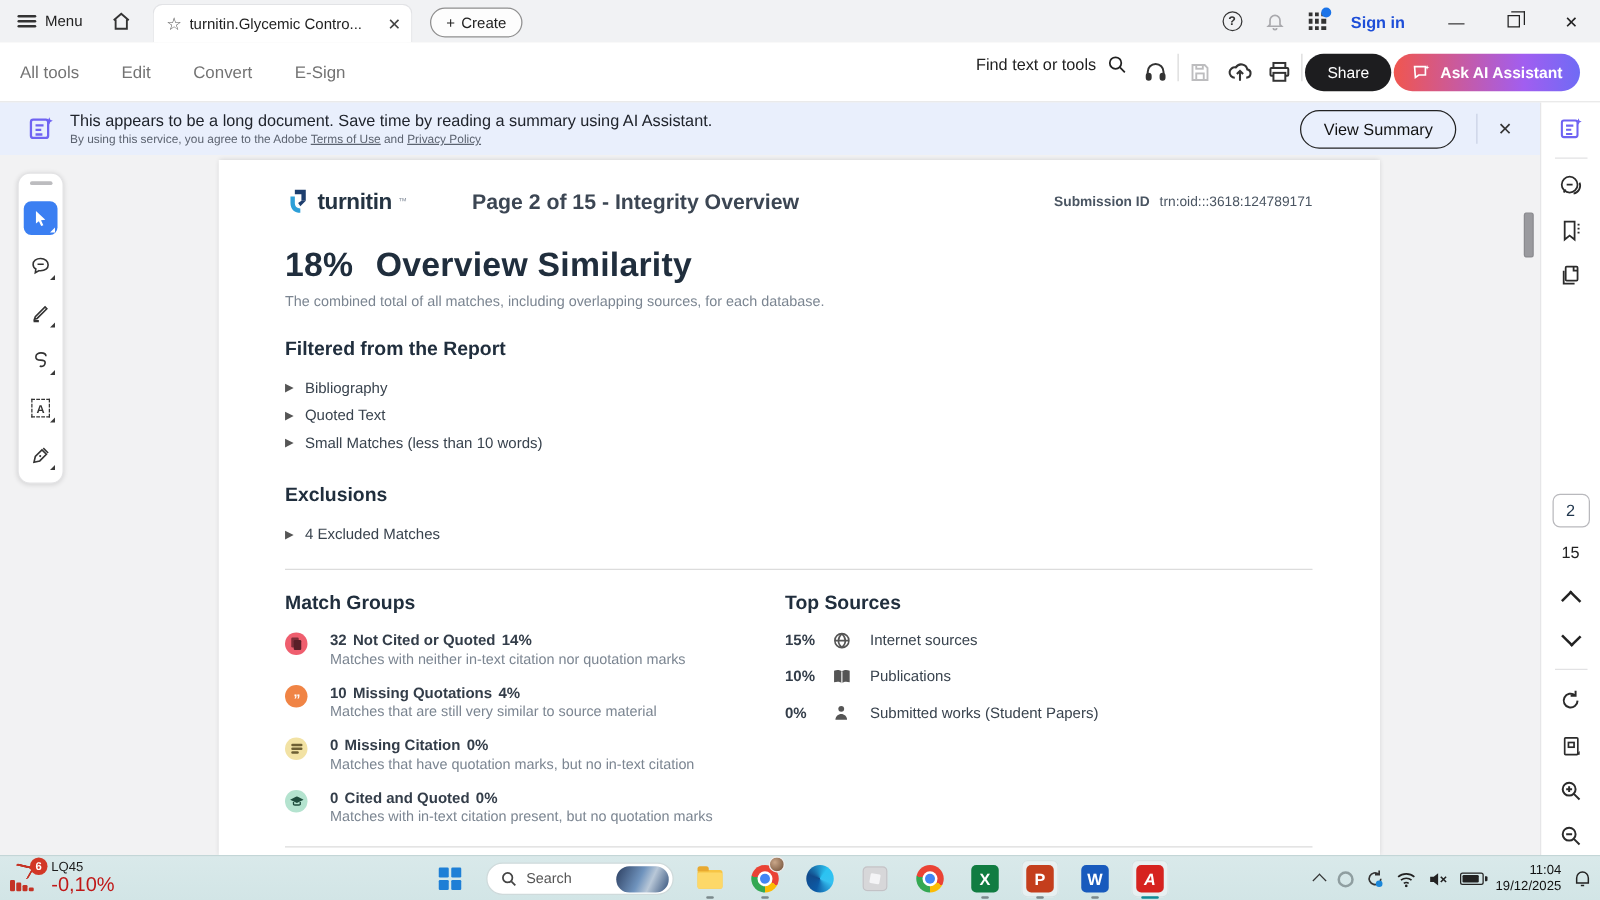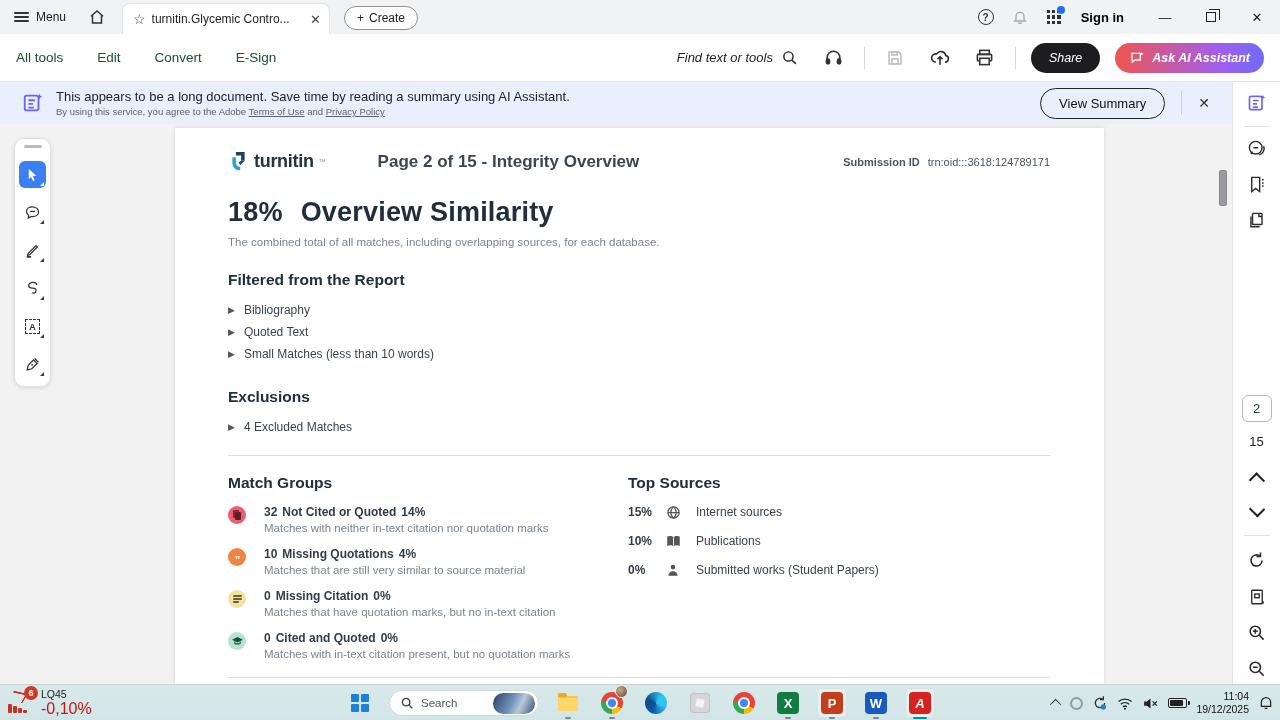--- a/index.html
+++ b/index.html
@@ -16,30 +16,30 @@
   .tab-title { flex:1; font-size:12px; color:#1f1f1f; white-space:nowrap; overflow:hidden; margin:0 6px; }
   .icon-star { font-size:14px; color:#555; }
   .icon-x { font-size:13px; color:#444; cursor:pointer; }
   .create-btn { position:absolute; left:344px; top:6px; height:24px; border:1px solid #8f8f8f; border-radius:13px; background:#fdfdfd; display:flex; align-items:center; gap:5px; padding:0 12px; font-size:12px; color:#222; cursor:pointer; }
   .tbar-right { position:absolute; right:0; top:0; height:34px; display:flex; align-items:center; gap:0; }
   .tb-ic { width:34px; height:34px; display:flex; align-items:center; justify-content:center; cursor:pointer; }
   .help-circ { width:16px; height:16px; border:1.4px solid #333; border-radius:50%; font-size:10px; font-weight:bold; color:#333; display:flex; align-items:center; justify-content:center; }
   .grid9 { position:relative; width:14px; height:14px; display:grid; grid-template-columns:repeat(3,1fr); gap:2px; }
   .grid9 i { background:#333; }
   .grid9 .dot { position:absolute; right:-4px; top:-4px; width:8px; height:8px; background:#1a73e8; border-radius:50%; }
-  .signin { font-size:13px; font-weight:bold; color:#000000; padding:0 18px 0 10px; cursor:pointer; }
+  .signin { font-size:13px; font-weight:bold; color:#1d4ed8; padding:0 18px 0 10px; cursor:pointer; }
   .winctl { width:46px; height:34px; display:flex; align-items:center; justify-content:center; font-size:13px; color:#222; cursor:pointer; }
   .restore-sq { position:relative; width:10px; height:10px; border:1.2px solid #222; }
   .restore-sq:before { content:""; position:absolute; left:2px; top:-4px; width:10px; height:10px; border:1.2px solid #222; border-left:none; border-bottom:none; }
 
   
   .toolbar { position:absolute; top:34px; left:0; right:0; height:48px; background:#fff; border-bottom:1px solid #e4e4e4; display:flex; align-items:center; }
-  .tool-menu { display:flex; gap:34px; padding-left:16px; font-size:13.5px; color:#14532d; }
+  .tool-menu { display:flex; gap:34px; padding-left:16px; font-size:13.5px; color:#737373; }
   .tool-menu span { cursor:pointer; }
-  .tool-right { margin-left:auto; display:flex; align-items:center; gap:15px; padding-right:16px;font-style:italic; }
+  .tool-right { margin-left:auto; display:flex; align-items:flex-start; gap:2px; padding-right:16px; }
   .find-box { display:flex; align-items:center; gap:8px; font-size:13px; color:#222; cursor:pointer; margin-right:6px; }
   .vdiv { width:1px; height:22px; background:#d9d9d9; }
   .act-ic { width:30px; height:30px; display:flex; align-items:center; justify-content:center; cursor:pointer; }
   .pill-share { background:#1d1d1f; color:#fff; font-size:12.5px; padding:8px 18px; border-radius:17px; cursor:pointer; }
   .pill-ai { background:linear-gradient(90deg,#f0564f,#a15ef0 70%,#6f6bf5); color:#fff; font-size:12.5px; font-weight:bold; padding:7px 14px; border-radius:17px; display:flex; align-items:center; gap:7px; cursor:pointer; }
 
   
   .banner { position:absolute; top:82px; left:0; width:1232px; height:42px; background:#e9effc; display:flex; align-items:center; }
   .banner-ic { margin:0 12px 0 22px; }
   .banner-text .b-main { font-size:13px; color:#20242c; }

